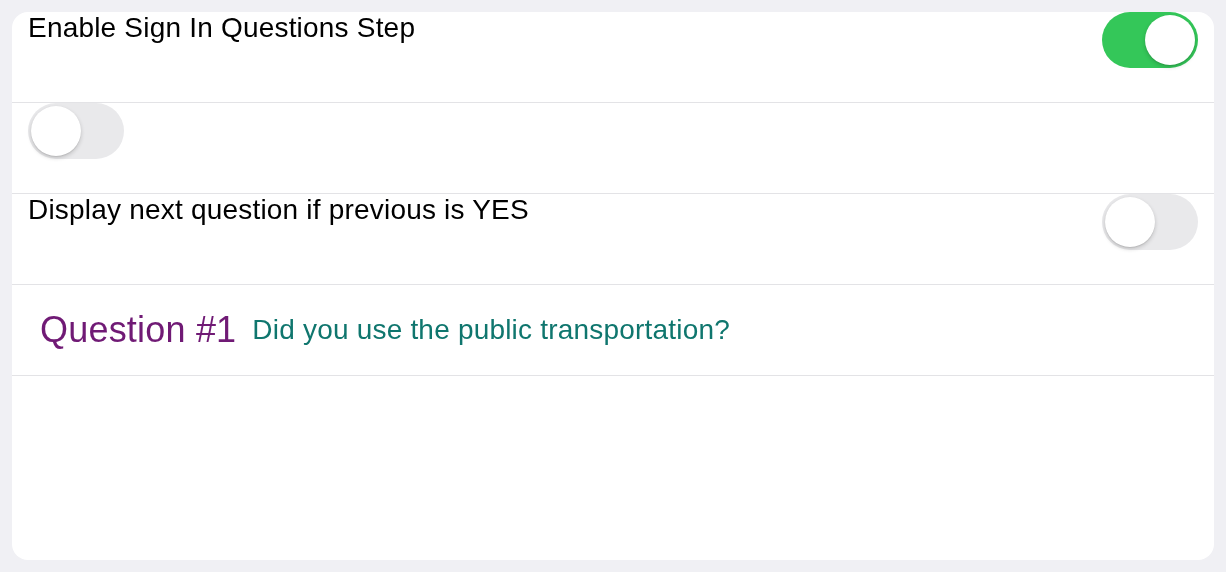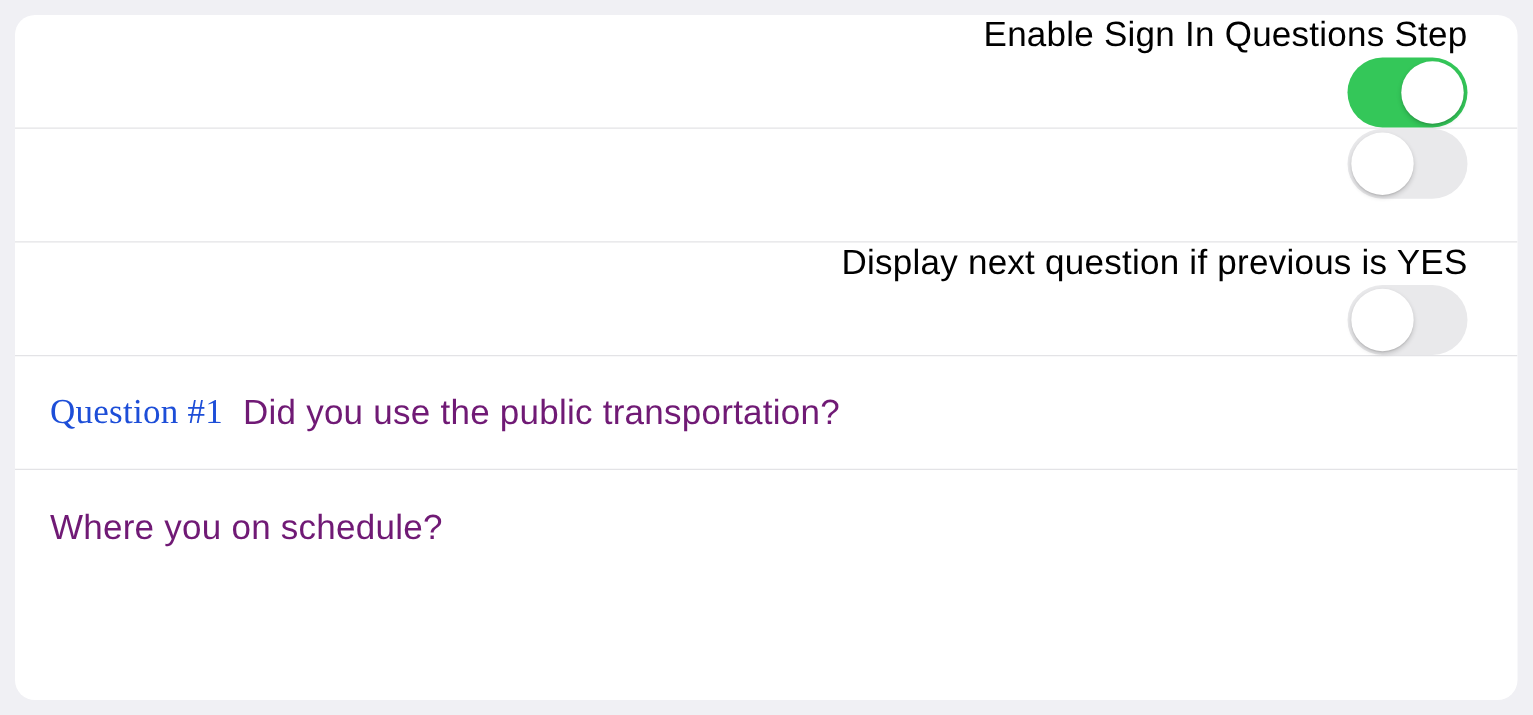--- a/index.html
+++ b/index.html
@@ -17,26 +17,25 @@
   .card {
     background: #ffffff;
     border-radius: 16px;
     width: 100%;
     height: 100%;
     padding: 0;
     overflow: hidden;
   }
   .row {
     display: flex;
-    align-items: flex-end;
+    align-items: flex-start;
     justify-content: space-between;
-    padding: 0 40px;
+    padding: 0 16px;
     height: 91px;
     border-bottom: 1px solid #e3e3e6;
-    flex-direction: column;
   }
   .row:last-child {
     border-bottom: none;
   }
   .row-label {
     font-size: 28px;
     color: #000000;
     font-weight: 400;
     letter-spacing: 0.2px;
   }
@@ -75,30 +74,29 @@
     align-items: center;
     padding: 0 28px;
     height: 91px;
     border-bottom: 1px solid #e3e3e6;
     gap: 16px;
   }
   .question-row:last-child {
     border-bottom: none;
   }
   .question-prefix {
-    font-size: 28px;
-    color: #1d4ed8;
+    font-size: 36px;
+    color: #701a75;
     font-weight: 400;
     letter-spacing: 0.2px;
     white-space: nowrap;
-    font-family: Liberation Serif, serif;
   }
   .question-text {
     font-size: 28px;
-    color: #701a75;
+    color: #0f766e;
     font-weight: 400;
     letter-spacing: 0.2px;
   }
 </style>
 </head>
 <body>
 
 <div class="card">
 
   <div class="row">
@@ -120,17 +118,16 @@
       <div class="knob"></div>
     </div>
   </div>
 
   <div class="question-row">
     <span class="question-prefix">Question #1</span>
     <span class="question-text">Did you use the public transportation?</span>
   </div>
 
   <div class="question-row">
-    <span class="question-text">Where you on schedule?</span>
   </div>
 
 
 </div>
 
 </body></html>

